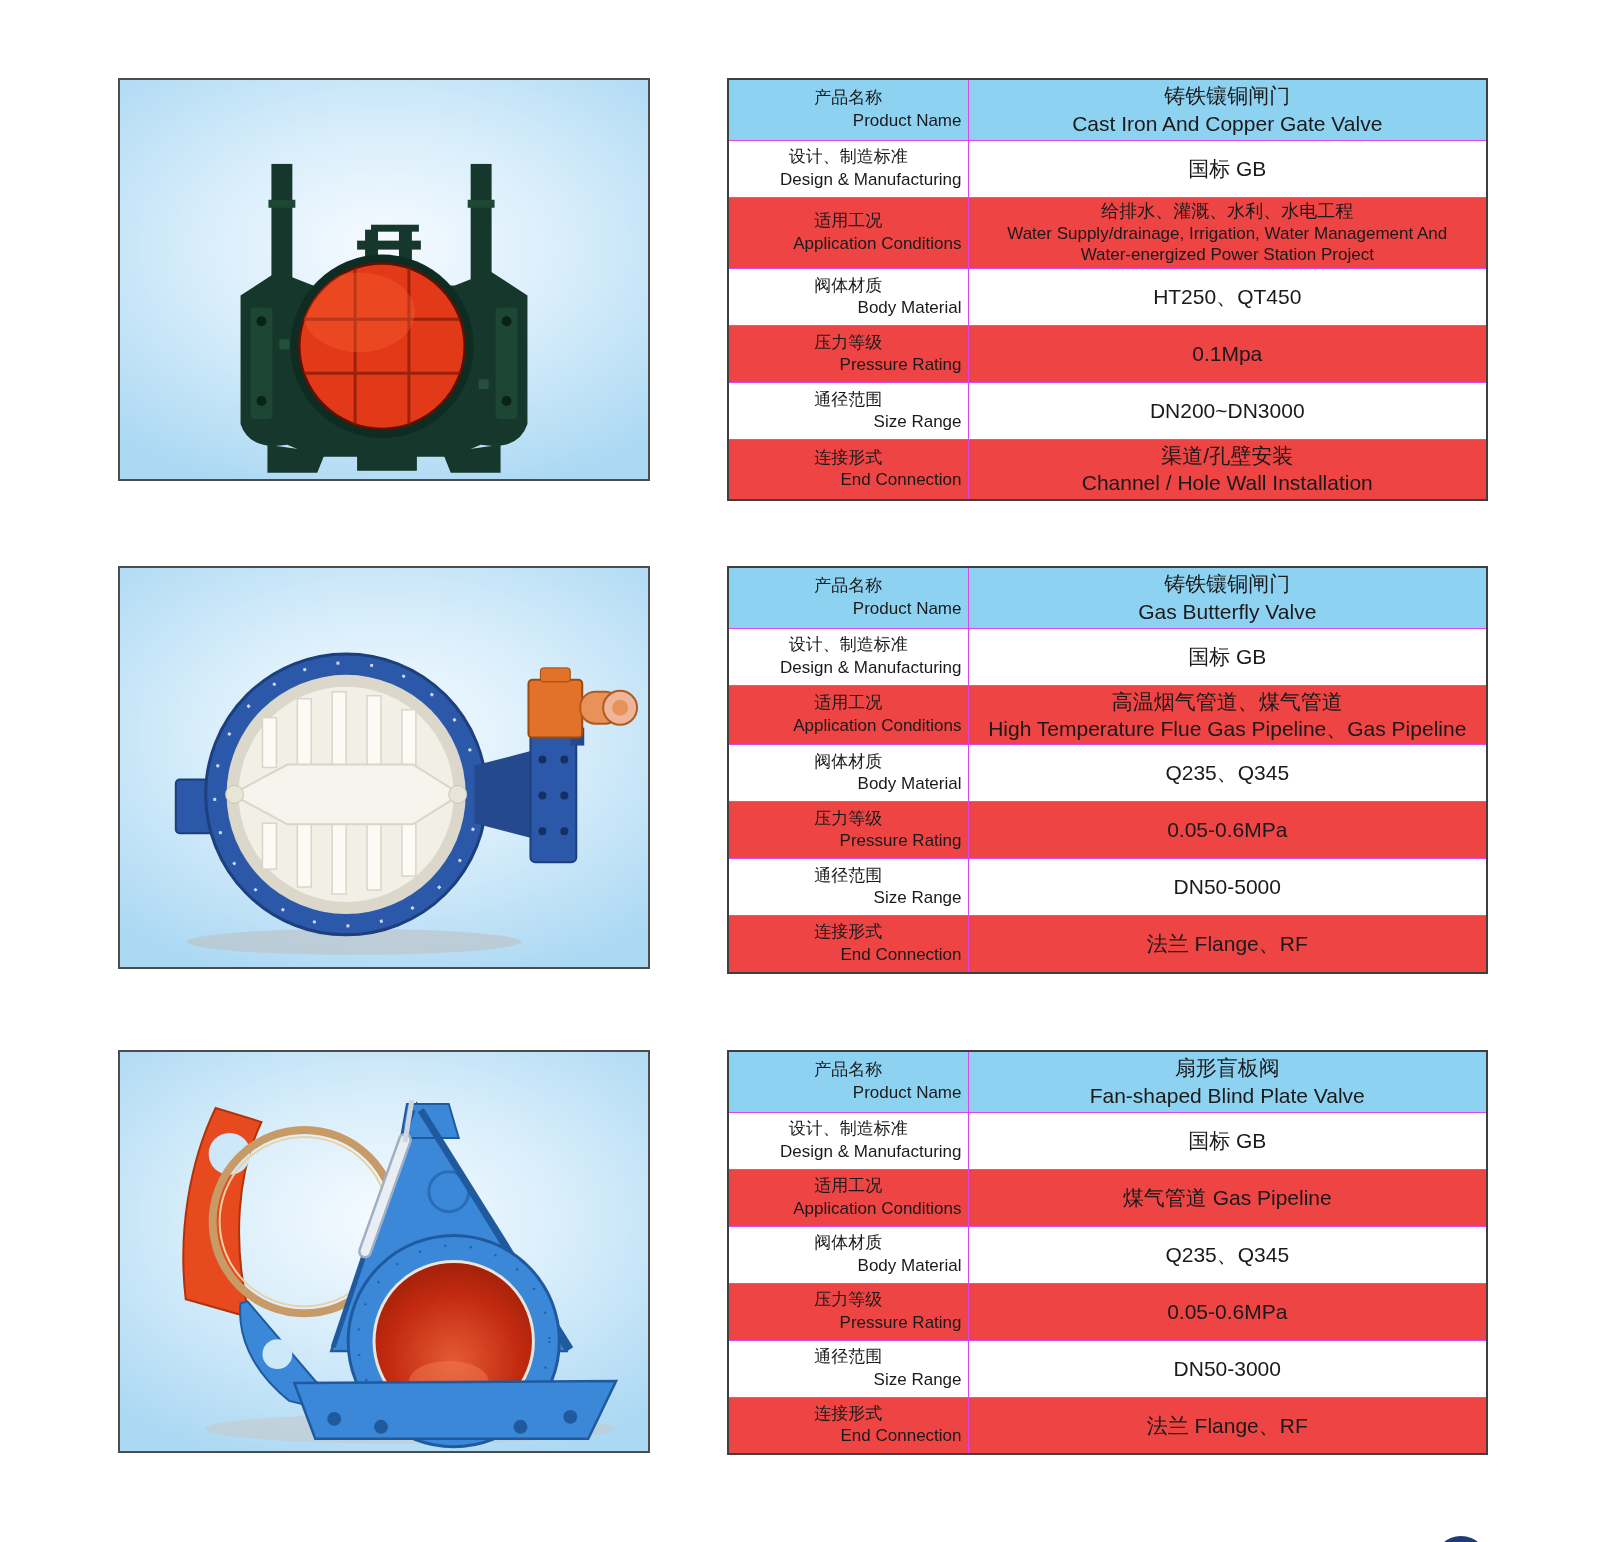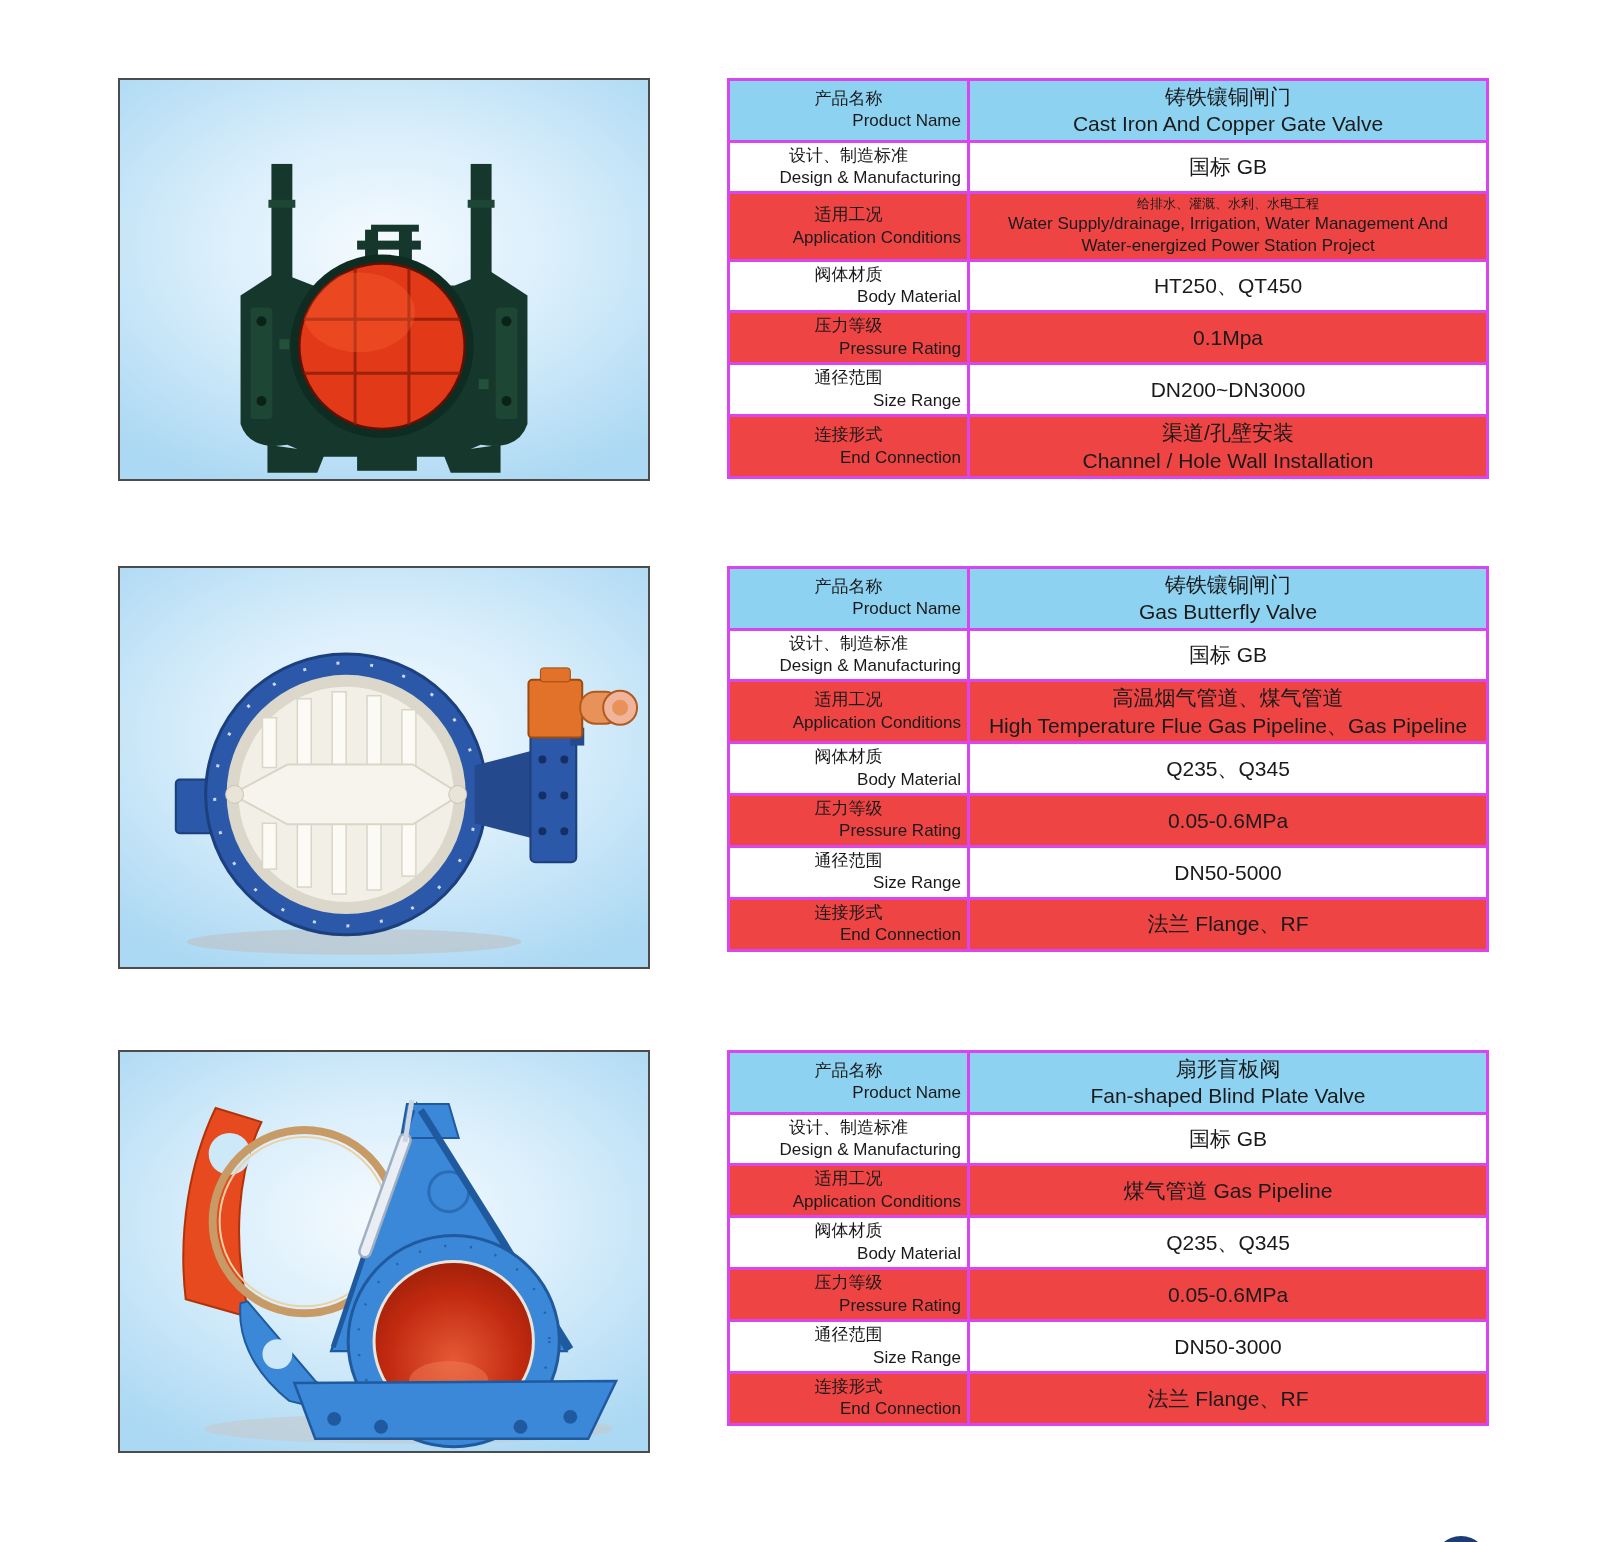--- a/index.html
+++ b/index.html
@@ -19,31 +19,31 @@
   #photo-3{top:1050px;}
   
   .spec-table{
     position:absolute;left:727px;width:759px;border-collapse:collapse;table-layout:fixed;
     border:2px solid #3f3f3f;
   }
   #table-1{top:78px;}
   #table-2{top:566px;}
   #table-3{top:1050px;}
   .spec-table td{
-    border:3px solid #d946ef;text-align:center;vertical-align:middle;padding:2px 6px;
+    border:1px solid #d946ef;text-align:center;vertical-align:middle;padding:2px 6px;
     background:#ffffff;
   }
-  .spec-table tr{height:50px;}
+  .spec-table tr{height:57px;}
   .spec-table tr.hdr{height:61px;}
   .spec-table tr.hdr td{background:#8ed2f2;}
   .spec-table tr.alt td{background:#ef4444;}
   .lbl .cn{font-size:17px;line-height:1.32;}
   .lbl .en{font-size:17px;line-height:1.32;text-align:right;}
   .val .vline{font-size:21px;line-height:1.3;}
-  .val .vline.sm-cn{font-size:13px;line-height:1.28;}
+  .val .vline.sm-cn{font-size:18px;line-height:1.28;}
   .val .vline.sm{font-size:17px;line-height:1.28;}
   
   .corner-badge{
     position:absolute;left:1434px;top:1536px;width:54px;height:54px;border-radius:50%;
     background:#1c3c78;
   }
 </style>
 </head>
 <body>
 

